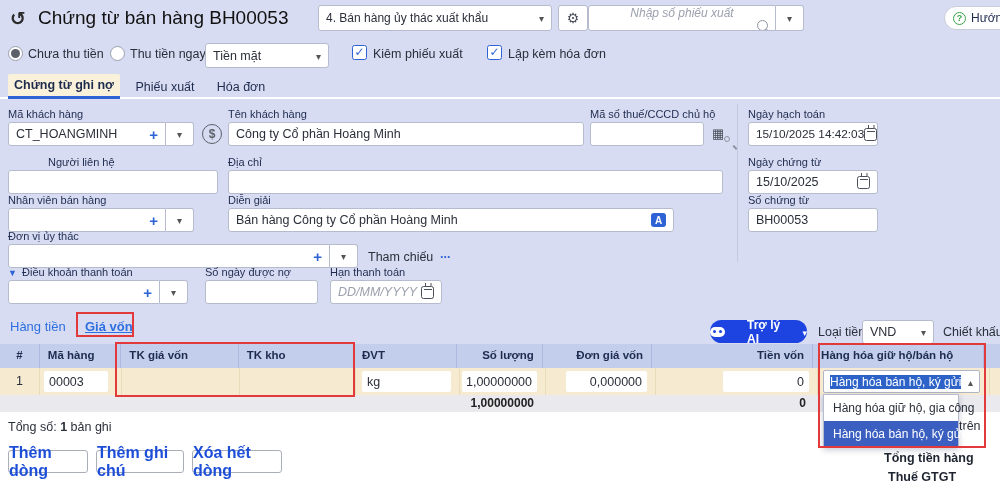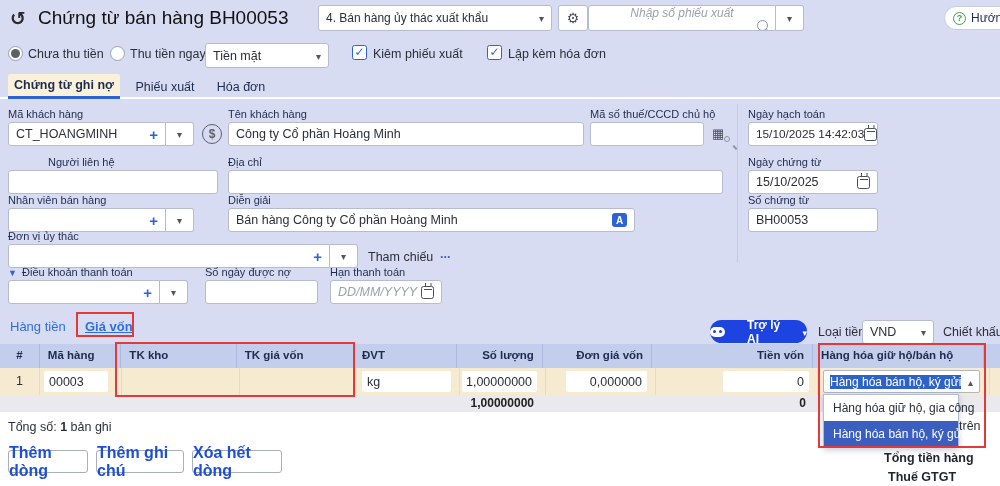--- a/index.html
+++ b/index.html
@@ -170,21 +170,21 @@
     <span class="cal-icon"></span>
   </div>
 
   <div class="lbl" style="left:8px;top:194px;">Nhân viên bán hàng</div>
   <div class="inp attached" style="left:8px;top:208px;width:158px;">
     <span class="plus">+</span>
   </div>
   <div class="seg caret" style="left:166px;top:208px;"></div>
 
   <div class="lbl" style="left:228px;top:194px;">Diễn giải</div>
-  <div class="inp" style="left:228px;top:208px;width:407px;">
+  <div class="inp" style="left:228px;top:208px;width:446px;">
     <span>Bán hàng Công ty Cổ phần Hoàng Minh</span>
     <span class="trans-icon">A</span>
   </div>
 
   <div class="lbl" style="left:748px;top:194px;">Số chứng từ</div>
   <div class="inp" style="left:748px;top:208px;width:130px;">
     <span>BH00053</span>
   </div>
 
   <div class="lbl" style="left:8px;top:230px;">Đơn vị ủy thác</div>
@@ -222,22 +222,22 @@
   <div class="txt" style="left:818px;top:325px;">Loại tiền</div>
   <div class="inp" style="left:862px;top:320px;width:72px;height:24px;">
     <span>VND</span>
     <span class="caret" style="margin-left:auto;"></span>
   </div>
   <div class="txt" style="left:943px;top:325px;">Chiết khấu</div>
 
   <div class="thead">
     <div class="th" style="width:40px;text-align:center;">#</div>
     <div class="th" style="width:82px;">Mã hàng</div>
+    <div class="th" style="width:118px;">TK giá vốn</div>
     <div class="th" style="width:116px;">TK kho</div>
-    <div class="th" style="width:118px;">TK giá vốn</div>
     <div class="th" style="width:104px;">ĐVT</div>
     <div class="th r" style="width:86px;">Số lượng</div>
     <div class="th r" style="width:110px;">Đơn giá vốn</div>
     <div class="th r" style="width:162px;">Tiền vốn</div>
     <div class="th" style="width:172px;">Hàng hóa giữ hộ/bán hộ</div>
     <div class="th" style="width:10px;border-right:none;"></div>
   </div>
 
   <div class="trow">
     <div class="td" style="width:40px;text-align:center;line-height:27px;">1</div>

